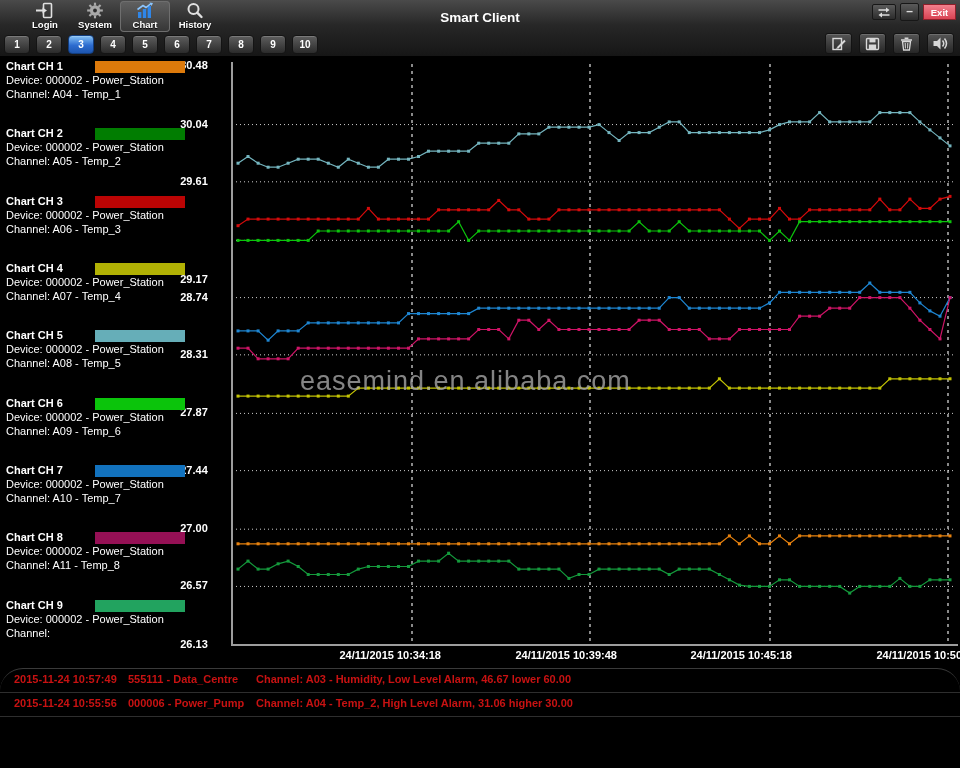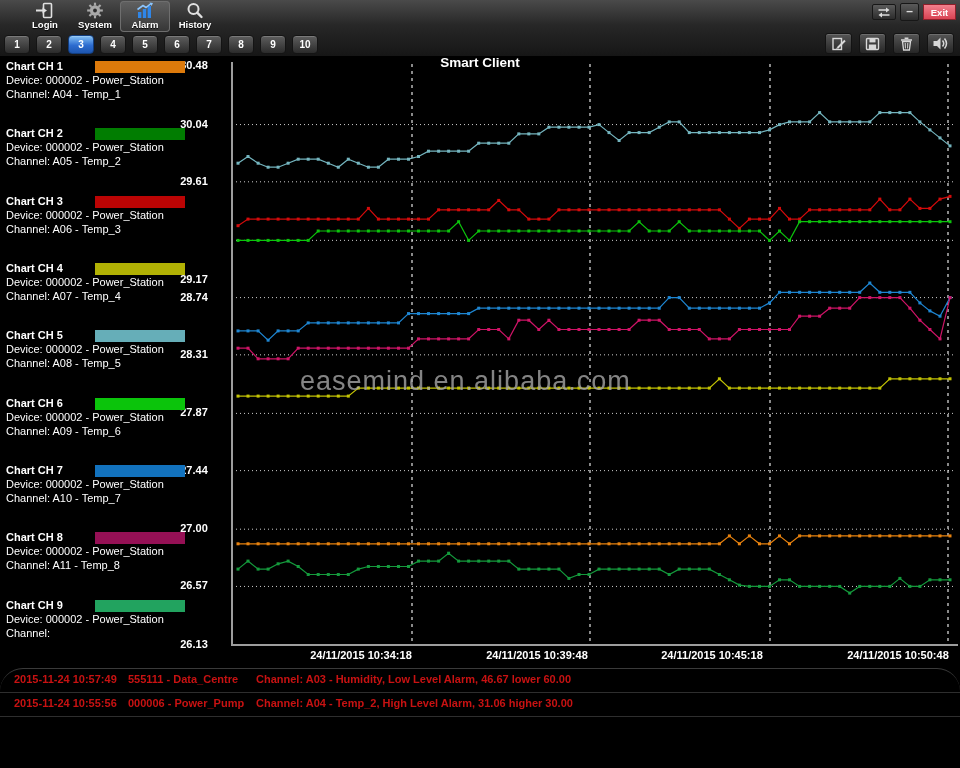--- a/index.html
+++ b/index.html
@@ -9,21 +9,21 @@
   
   .topbar{position:absolute;left:0;top:0;width:960px;height:56px;
           background:linear-gradient(#4a4a4a,#272727 45%,#161616);}
   .toolbar{position:absolute;left:20px;top:1px;display:flex;}
   .tool{width:50px;height:31px;display:flex;flex-direction:column;align-items:center;
         border-radius:4px;cursor:pointer;}
   .tool svg{height:17px;margin-top:1px;}
   .tool.active{background:linear-gradient(#616161,#353535);box-shadow:inset 0 0 0 1px #6e6e6e;}
   .tlabel{font-size:9.5px;font-weight:bold;color:#fff;line-height:11px;text-shadow:0 1px 1px #000;}
   .title{position:absolute;left:0;right:0;top:10px;text-align:center;color:#fff;
-         font-size:13.5px;font-weight:bold;pointer-events:none;margin-top:45px;}
+         font-size:13.5px;font-weight:bold;pointer-events:none;}
   .wincontrols{position:absolute;right:4px;top:3px;display:flex;gap:4px;align-items:center;}
   .winbtn{height:14px;border-radius:2px;background:linear-gradient(#5a5a5a,#2c2c2c);
           border:1px solid #171717;color:#ddd;display:flex;align-items:center;justify-content:center;}
   .winbtn.refresh{width:22px;}
   .winbtn.min{width:17px;font-size:12px;font-weight:bold;line-height:10px;padding-bottom:2px;}
   .exitbtn{width:31px;height:14px;border-radius:0;background:linear-gradient(#f2808d,#d84353);
            border:1px solid #8e1f2a;color:#fff;font-size:9.5px;font-weight:bold;
            display:flex;align-items:center;justify-content:center;}
   .tabs{position:absolute;left:4px;top:35px;display:flex;}
   .tab{width:24px;height:17px;margin-right:6px;border-radius:4px;text-align:center;
@@ -41,21 +41,21 @@
   .chblock{position:relative;height:67.35px;}
   .chtitle{font-size:11px;font-weight:bold;color:#fff;line-height:13px;}
   .chswatch{position:absolute;left:89px;top:1px;width:90px;height:12px;}
   .chline{font-size:11px;color:#fff;line-height:13px;margin-top:1px;}
 
   
   #chart-area{position:absolute;inset:0;}
   #chart-svg{position:absolute;left:228px;top:58px;}
   .ytick{position:absolute;left:164px;width:60px;text-align:center;font-size:11px;
          font-weight:bold;color:#fff;}
-  .xtick{position:absolute;top:649px;width:160px;text-align:center;font-size:11px;
+  .xtick{position:absolute;top:649px;width:160px;text-align:right;font-size:11px;
          font-weight:bold;color:#fff;}
   .watermark{position:absolute;left:300px;top:366px;font-size:27px;color:#a9a9a9;
              opacity:.78;letter-spacing:1px;}
 
   
   .alarms{position:absolute;left:0;top:668px;width:960px;border-top:1px solid #3a3a3a;border-radius:23px;}
   .alarmrow{position:relative;height:23px;border-bottom:1px solid #2e2e2e;cursor:default;}
   .alarmrow span{position:absolute;top:4px;font-size:11px;font-weight:bold;color:#c81212;white-space:nowrap;}
   .acol1{left:14px;} .acol2{left:128px;} .acol3{left:256px;}
 
@@ -723,21 +723,21 @@
         <span class="tlabel">System</span>
       </div>
       <div class="tool active">
         <svg width="20" height="17" viewBox="0 0 20 17">
           <rect x="3" y="10" width="3.4" height="6" fill="#2f86e8"></rect>
           <rect x="7.8" y="7" width="3.4" height="9" fill="#2f86e8"></rect>
           <rect x="12.6" y="4" width="3.4" height="12" fill="#2f86e8"></rect>
           <polyline points="2.5,7.5 8,3.5 11,5.5 16,1.5" fill="none" stroke="#8cc6ff" stroke-width="1.6"></polyline>
           <polygon points="14.5,0.5 18,1 16.5,4" fill="#8cc6ff"></polygon>
         </svg>
-        <span class="tlabel">Alarm</span>
+        <span class="tlabel">Chart</span>
       </div>
       <div class="tool">
         <svg width="20" height="17" viewBox="0 0 20 17">
           <circle cx="8.5" cy="7" r="5" fill="none" stroke="#e0e0e0" stroke-width="2"></circle>
           <line x1="12.2" y1="10.7" x2="16.5" y2="15" stroke="#e0e0e0" stroke-width="2.4" stroke-linecap="round"></line>
         </svg>
         <span class="tlabel">History</span>
       </div>
     </div>
 

